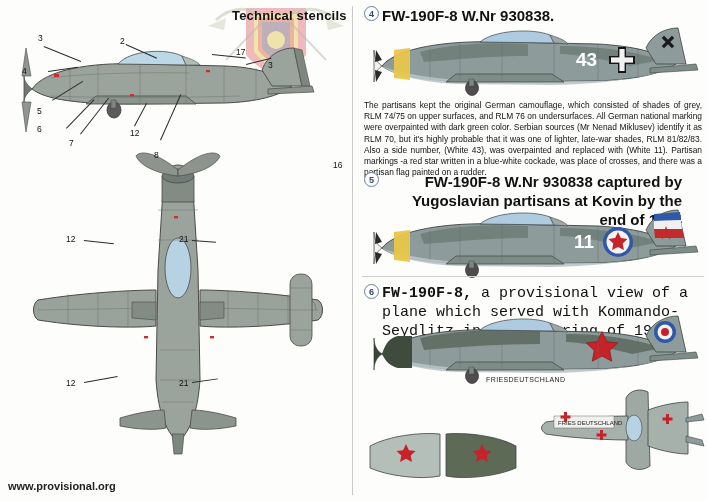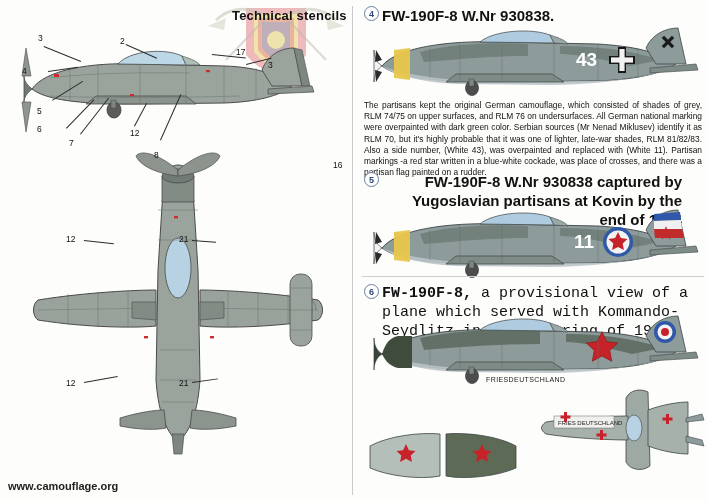--- a/index.html
+++ b/index.html
@@ -212,21 +212,21 @@
     <div class="num" style="left:130px;top:128px;">12</div>
     <div class="num" style="left:154px;top:150px;">8</div>
     <div class="num" style="left:66px;top:234px;">12</div>
     <div class="num" style="left:179px;top:234px;">21</div>
     <div class="num" style="left:66px;top:378px;">12</div>
     <div class="num" style="left:179px;top:378px;">21</div>
     <div class="num" style="left:333px;top:160px;">16</div>
   </div>
 
   <div class="divider-v"></div>
-  <div class="footer-url">www.camouflage.org</div>
+  <div class="footer-url">www.provisional.org</div>
 
   <div class="right-col">
 
     <div class="circ" style="left:4px;top:6px;">4</div>
     <div class="sec-head" style="left:22px;top:7px;width:300px;">
       <b>FW-190F-8 W.Nr 930838.</b>
     </div>
 
     <div class="abs" style="left:0px;top:22px;width:348px;height:78px;text-align:center;">
       <svg width="348" height="78" viewBox="0 0 348 78">

